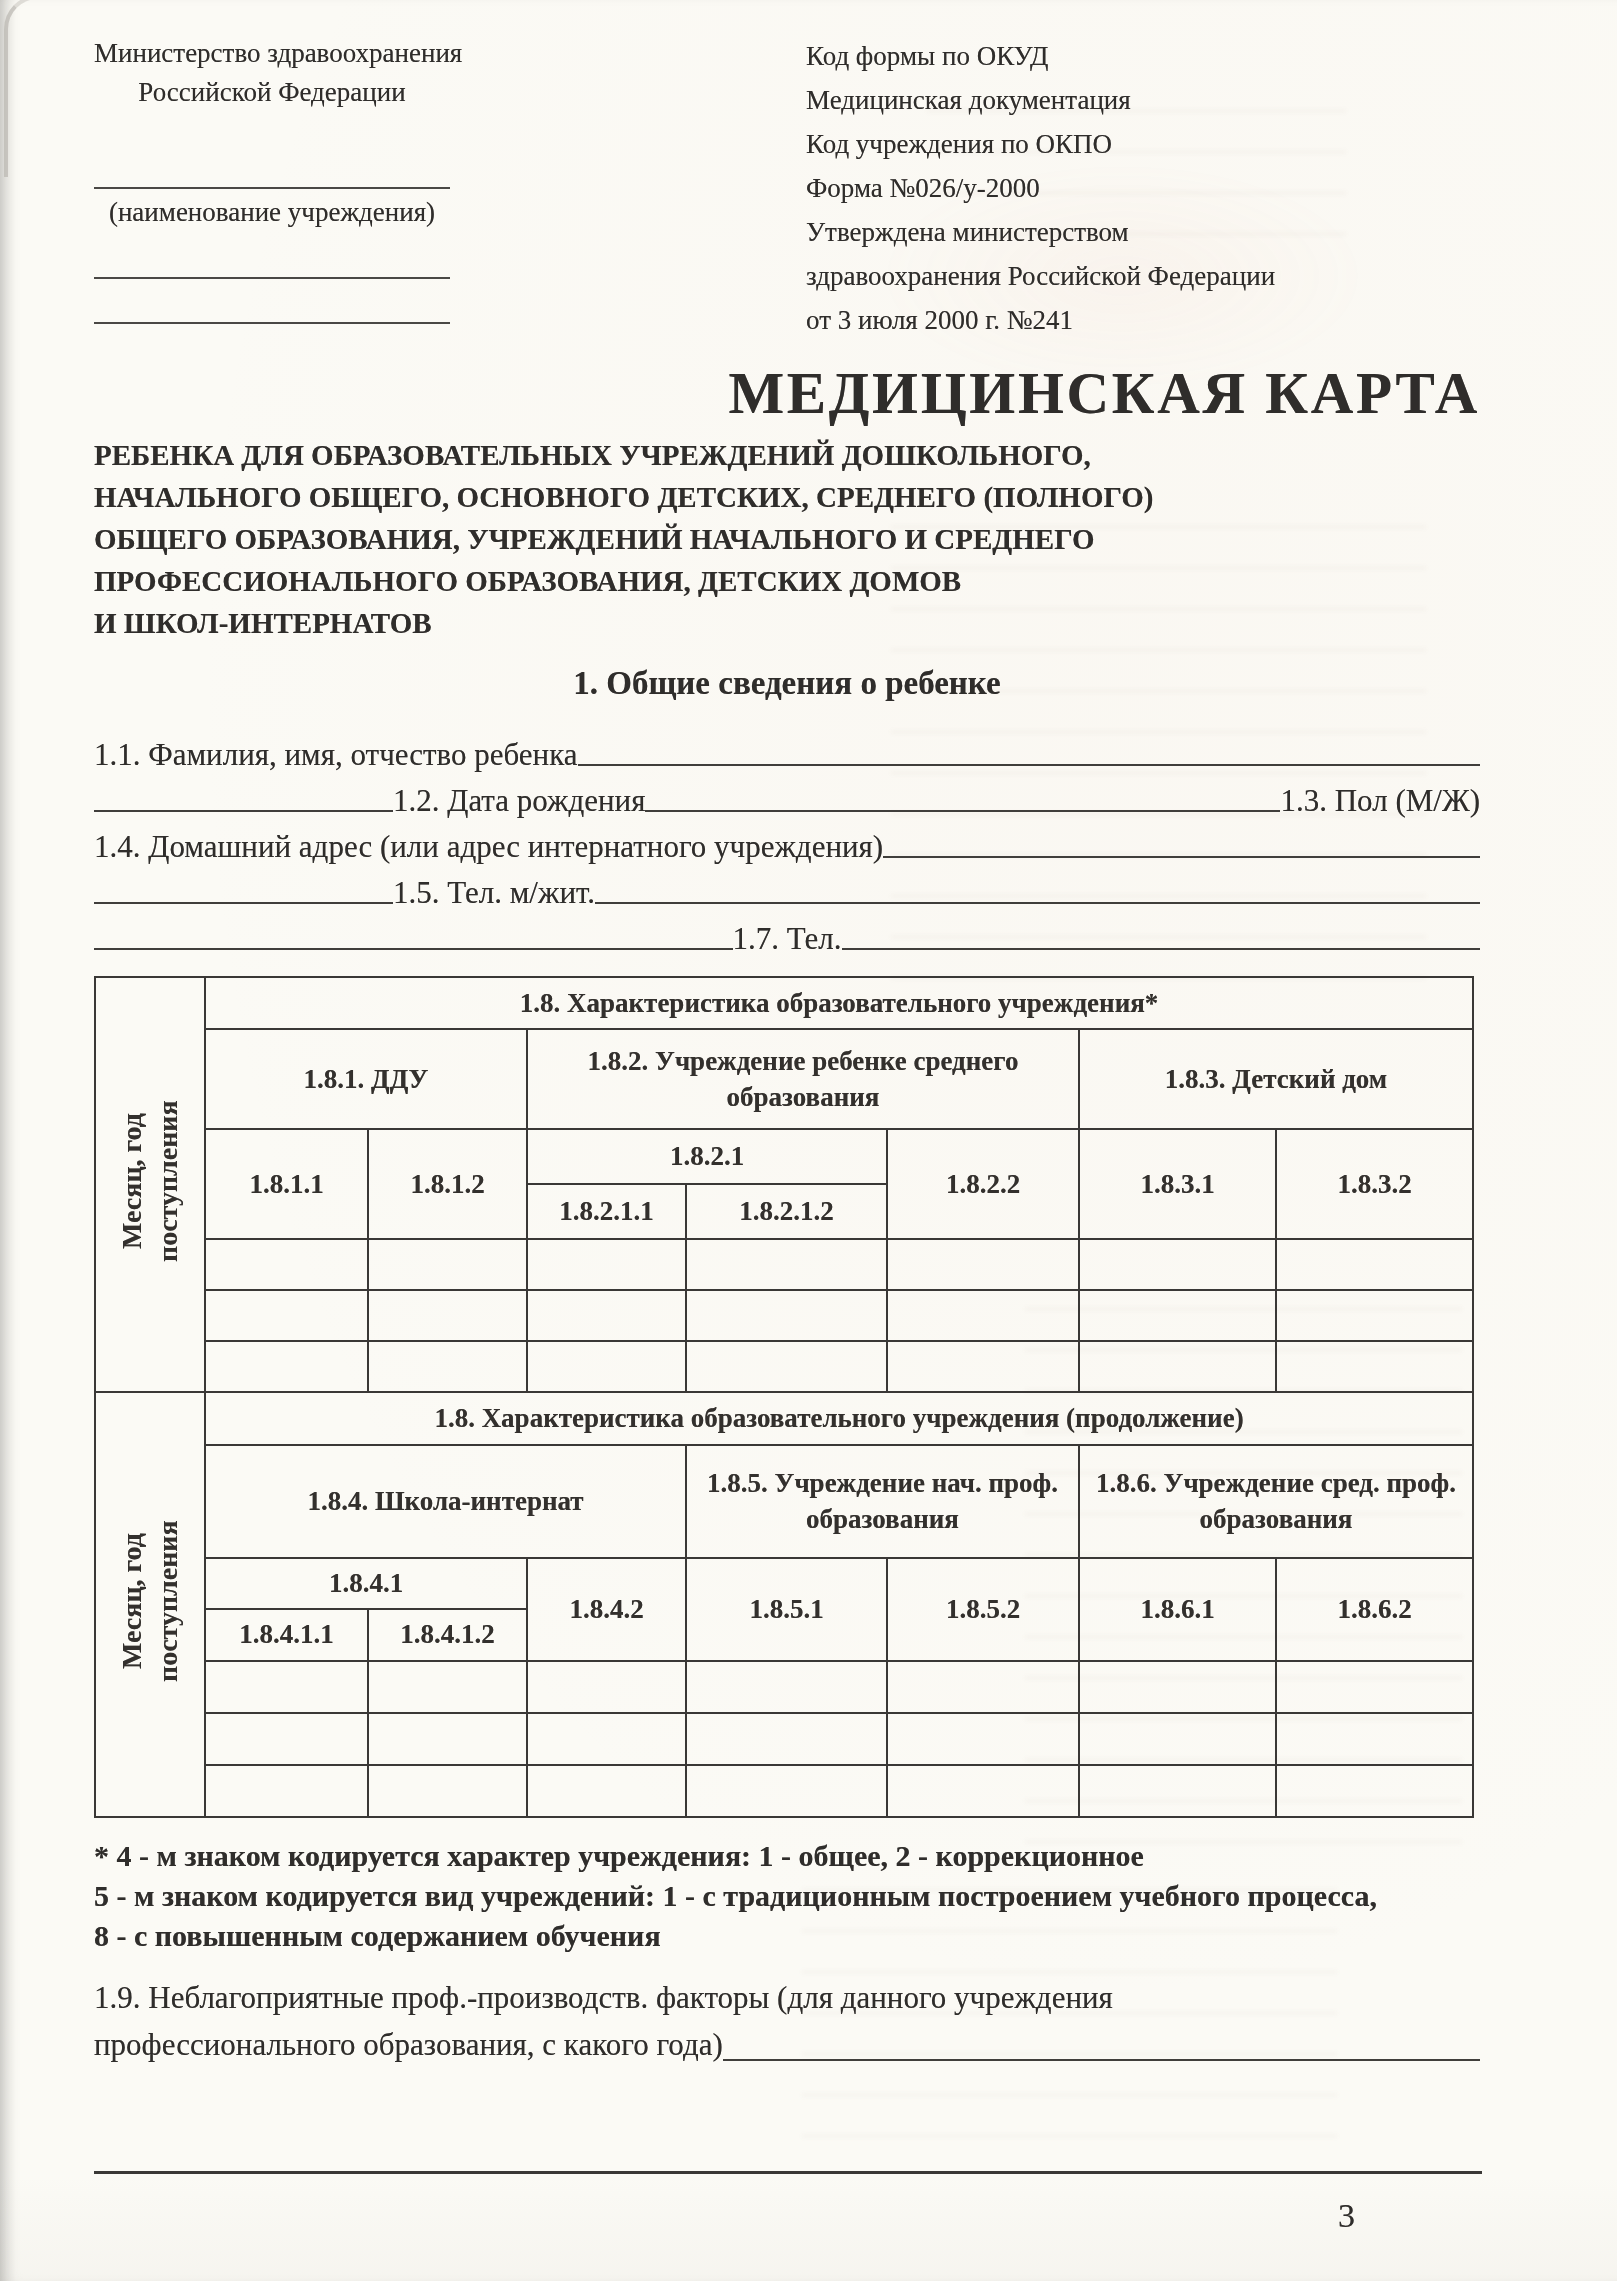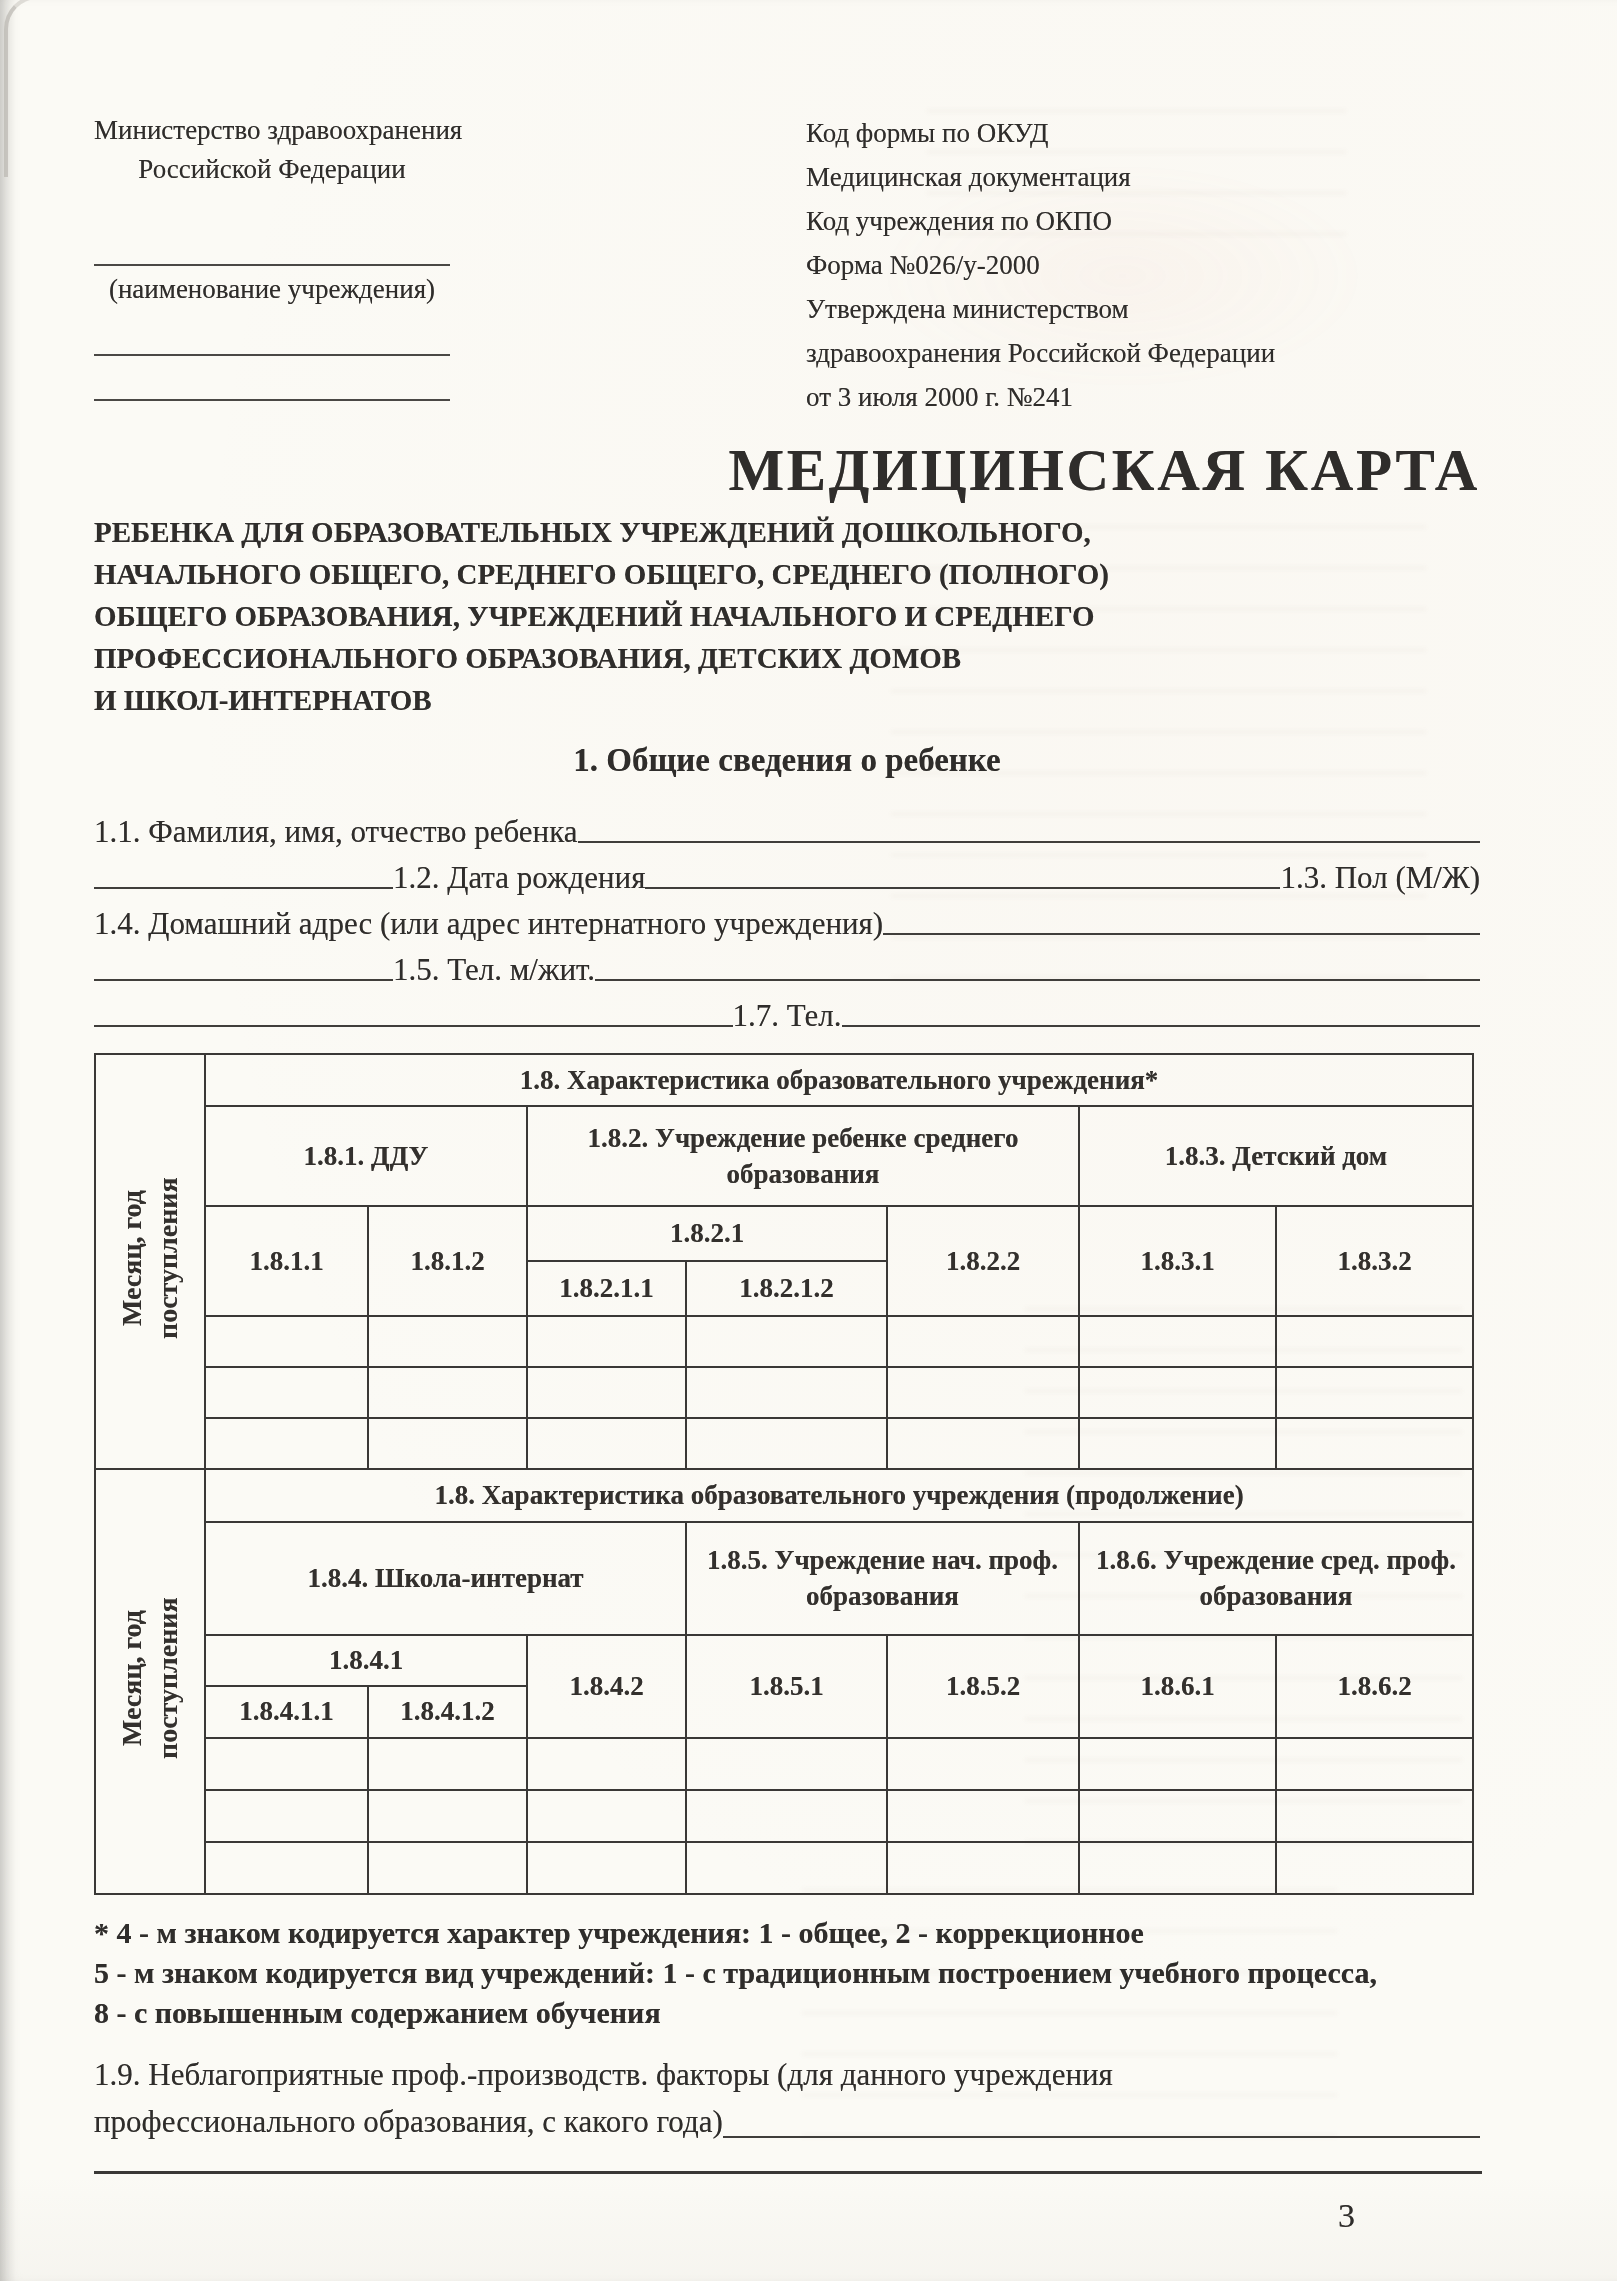--- a/index.html
+++ b/index.html
@@ -9,21 +9,21 @@
     background-image:
       radial-gradient(ellipse at 70% 30%, rgba(235,205,190,.05), transparent 60%),
       linear-gradient(90deg, rgba(0,0,0,.05) 0, rgba(0,0,0,0) 16px),
       linear-gradient(0deg, rgba(120,110,100,.04), rgba(120,110,100,0) 107px);
     box-shadow: inset 14.3px 0 19.6px -14.3px rgba(0,0,0,.28);
     overflow:hidden;
     font-family:"Liberation Serif","DejaVu Serif",serif;
     color:#2f2d2b;
     text-shadow:0 0 0.5px rgba(45,42,40,.55);
   }
-  .content{position:absolute;left:94px;top:0;width:1386px;padding-top:111px;}
+  .content{position:absolute;left:94px;top:0;width:1386px;padding-top:34px;}
   
   .hdr{display:flex;align-items:flex-start;}
   .hdr-left{width:356px;text-align:center;font-size:27px;line-height:39px;}
   .hdr-left .nowrap{white-space:nowrap;}
   .rule{border-bottom:2.3px solid #4a4845;height:0;}
   .rule.m1{margin-top:75px;}
   .rule.m2{margin-top:45px;}
   .rule.m3{margin-top:43px;}
   .hdr-caption{font-size:27px;line-height:39px;margin-top:3.6px;}
   .hdr-right{margin-left:356px;width:668px;font-size:27px;line-height:44px;white-space:nowrap;}
@@ -95,21 +95,21 @@
         <div>Утверждена министерством</div>
         <div>здравоохранения Российской Федерации</div>
         <div>от 3 июля 2000 г. №241</div>
       </div>
     </div>
 
     <div class="doc-title">МЕДИЦИНСКАЯ КАРТА</div>
 
     <div class="subtitle">
       <div>РЕБЕНКА ДЛЯ ОБРАЗОВАТЕЛЬНЫХ УЧРЕЖДЕНИЙ ДОШКОЛЬНОГО,</div>
-      <div>НАЧАЛЬНОГО ОБЩЕГО, СРЕДНЕГО ОБЩЕГО, СРЕДНЕГО (ПОЛНОГО)</div>
+      <div>НАЧАЛЬНОГО ОБЩЕГО, ОСНОВНОГО ДЕТСКИХ, СРЕДНЕГО (ПОЛНОГО)</div>
       <div>ОБЩЕГО ОБРАЗОВАНИЯ, УЧРЕЖДЕНИЙ НАЧАЛЬНОГО И СРЕДНЕГО</div>
       <div>ПРОФЕССИОНАЛЬНОГО ОБРАЗОВАНИЯ, ДЕТСКИХ ДОМОВ</div>
       <div>И ШКОЛ-ИНТЕРНАТОВ</div>
     </div>
 
     <div class="section-h">1. Общие сведения о ребенке</div>
 
     <div class="fields">
       <div class="frow">
         <span class="lbl">1.1. Фамилия, имя, отчество ребенка</span>

